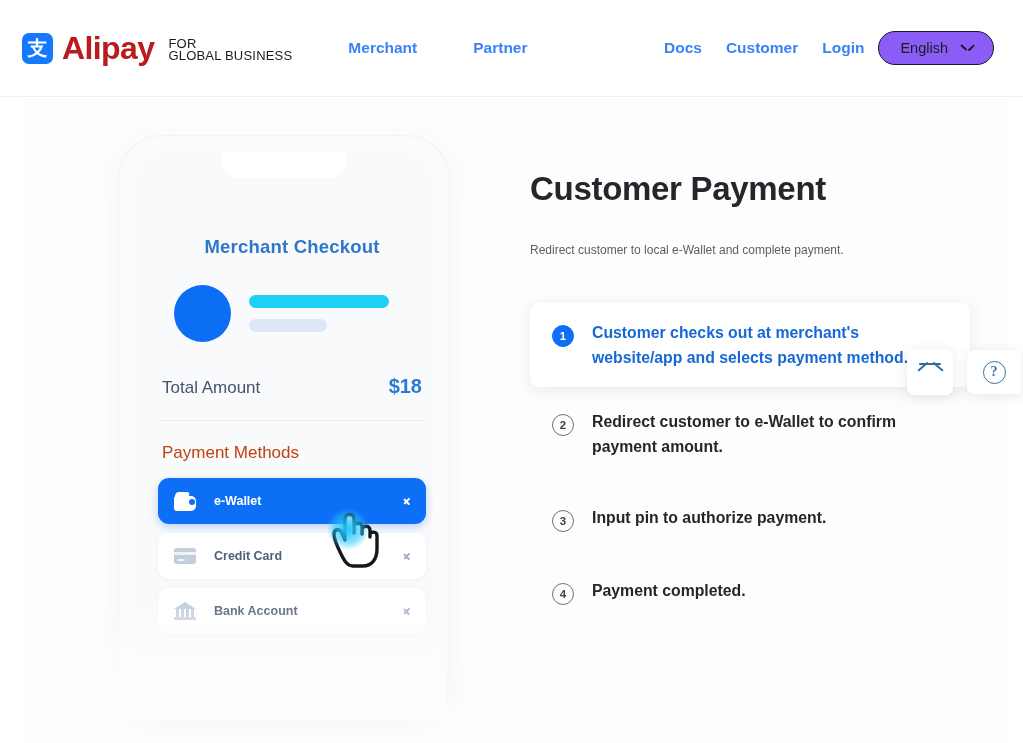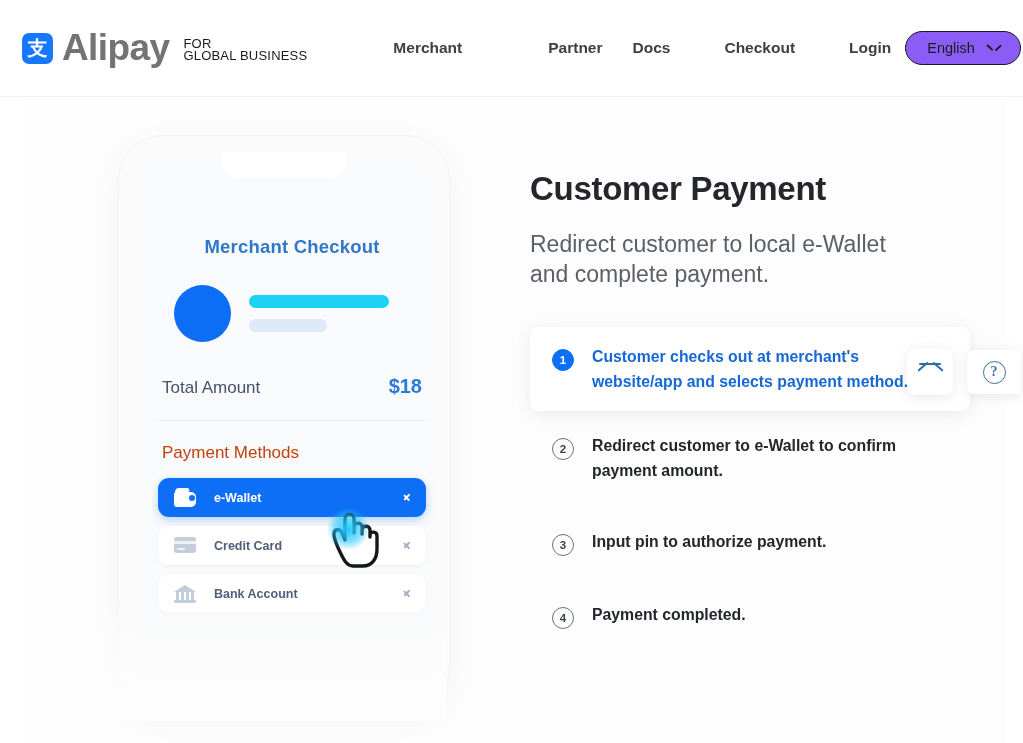--- a/index.html
+++ b/index.html
@@ -27,38 +27,38 @@
   .brand-mark {
     width: 31px; height: 31px; border-radius: 7px;
     background: #1677ff;
     display: flex; align-items: center; justify-content: center;
     color: #fff; font-size: 20px; line-height: 1;
     font-family: "DejaVu Sans", sans-serif;
     font-weight: 700;
     overflow: hidden;
   }
   .brand-word {
-    font-size: 37px; font-weight: 700; color: #737373;
+    font-size: 32px; font-weight: 700; color: #b91c1c;
     letter-spacing: -0.6px;
   }
   .brand-sub {
     display: flex; flex-direction: column; justify-content: center;
     margin-left: 5px; margin-top: 3px;
   }
   .brand-sub span {
     font-size: 13px; font-weight: 400; color: #1b1b1f;
     letter-spacing: 0.2px; line-height: 12px;
     white-space: nowrap;
   }
 
   .nav-left { display: flex; align-items: center; margin-left: 56px; gap: 56px; }
   .nav-right { display: flex; align-items: center; margin-left: auto; margin-right: 29px; gap: 24px; }
   .nav-link {
-    font-size: 15.5px; font-weight: 600; color: #404040;
-    text-decoration: none; white-space: nowrap; cursor: pointer; margin-left: 30px;
+    font-size: 15.5px; font-weight: 600; color: #3b82f6;
+    text-decoration: none; white-space: nowrap; cursor: pointer;
   }
   .lang-pill {
     display: flex; align-items: center; gap: 13px;
     border: 1.3px solid #1b1b1f; border-radius: 22px;
     padding: 8px 19px 8px 21px;
     cursor: pointer; background: #8b5cf6;
     margin-left: -10px;
   }
   .lang-pill .lang-label { font-size: 14.5px; color: #1b1b1f; }
   .chev-d { width: 13px; height: 8px; position: relative; }
@@ -124,21 +124,21 @@
   }
   .total-label { font-size: 17px; color: #46536b; }
   .total-value { font-size: 20px; font-weight: 700; color: #2a7ad6; }
 
   .pm-title { margin-top: 22px; padding-left: 4px; font-size: 17px; color: #c2410c; }
 
   .pm-list { margin-top: 15px; display: flex; flex-direction: column; gap: 9px; }
   .pm-item {
     position: relative;
     display: flex; align-items: center;
-    height: 39px; border-radius: 11px;
+    height: 46px; border-radius: 11px;
     background: #ffffff; padding: 0 15px 0 16px;
     box-shadow: 0 1px 4px rgba(70,90,120,0.06);
     cursor: pointer;
   }
   .pm-item.active {
     background: #0c6ff5;
     box-shadow: 0 3px 9px rgba(12,111,245,0.28);
   }
   .pm-icon { width: 22px; height: 18px; flex: none; position: relative; }
   .pm-label { margin-left: 17px; font-size: 12.5px; color: #50607a; font-weight: 600; }
@@ -188,21 +188,21 @@
     pointer-events: none;
   }
 
   
   .content { position: absolute; left: 506px; top: 72px; width: 460px; }
   .content-title {
     font-size: 33px; font-weight: 700; color: #23262b;
     letter-spacing: -0.3px;
   }
   .content-sub {
-    margin-top: 21px; font-size: 23px; line-height: 30px;
+    margin-top: 27px; font-size: 12px; line-height: 30px;
     color: #5a6068; max-width: 382px;
   }
 
   .steps { margin-top: 38px; display: flex; flex-direction: column; }
   .step {
     display: flex; align-items: flex-start;
     padding: 17px 22px 17px 22px;
     border-radius: 9px;
   }
   .step.active {
@@ -271,21 +271,21 @@
       </div>
     </div>
 
     <div class="nav-left">
       <a class="nav-link">Merchant</a>
       <a class="nav-link">Partner</a>
     </div>
 
     <div class="nav-right">
       <a class="nav-link">Docs</a>
-      <a class="nav-link">Checkout</a>
+      <a class="nav-link">Customer</a>
       <a class="nav-link">Login</a>
       <div class="lang-pill">
         <span class="lang-label">English</span>
         <span class="chev-d"></span>
       </div>
     </div>
 
   </div>
 
   <div class="canvas">

